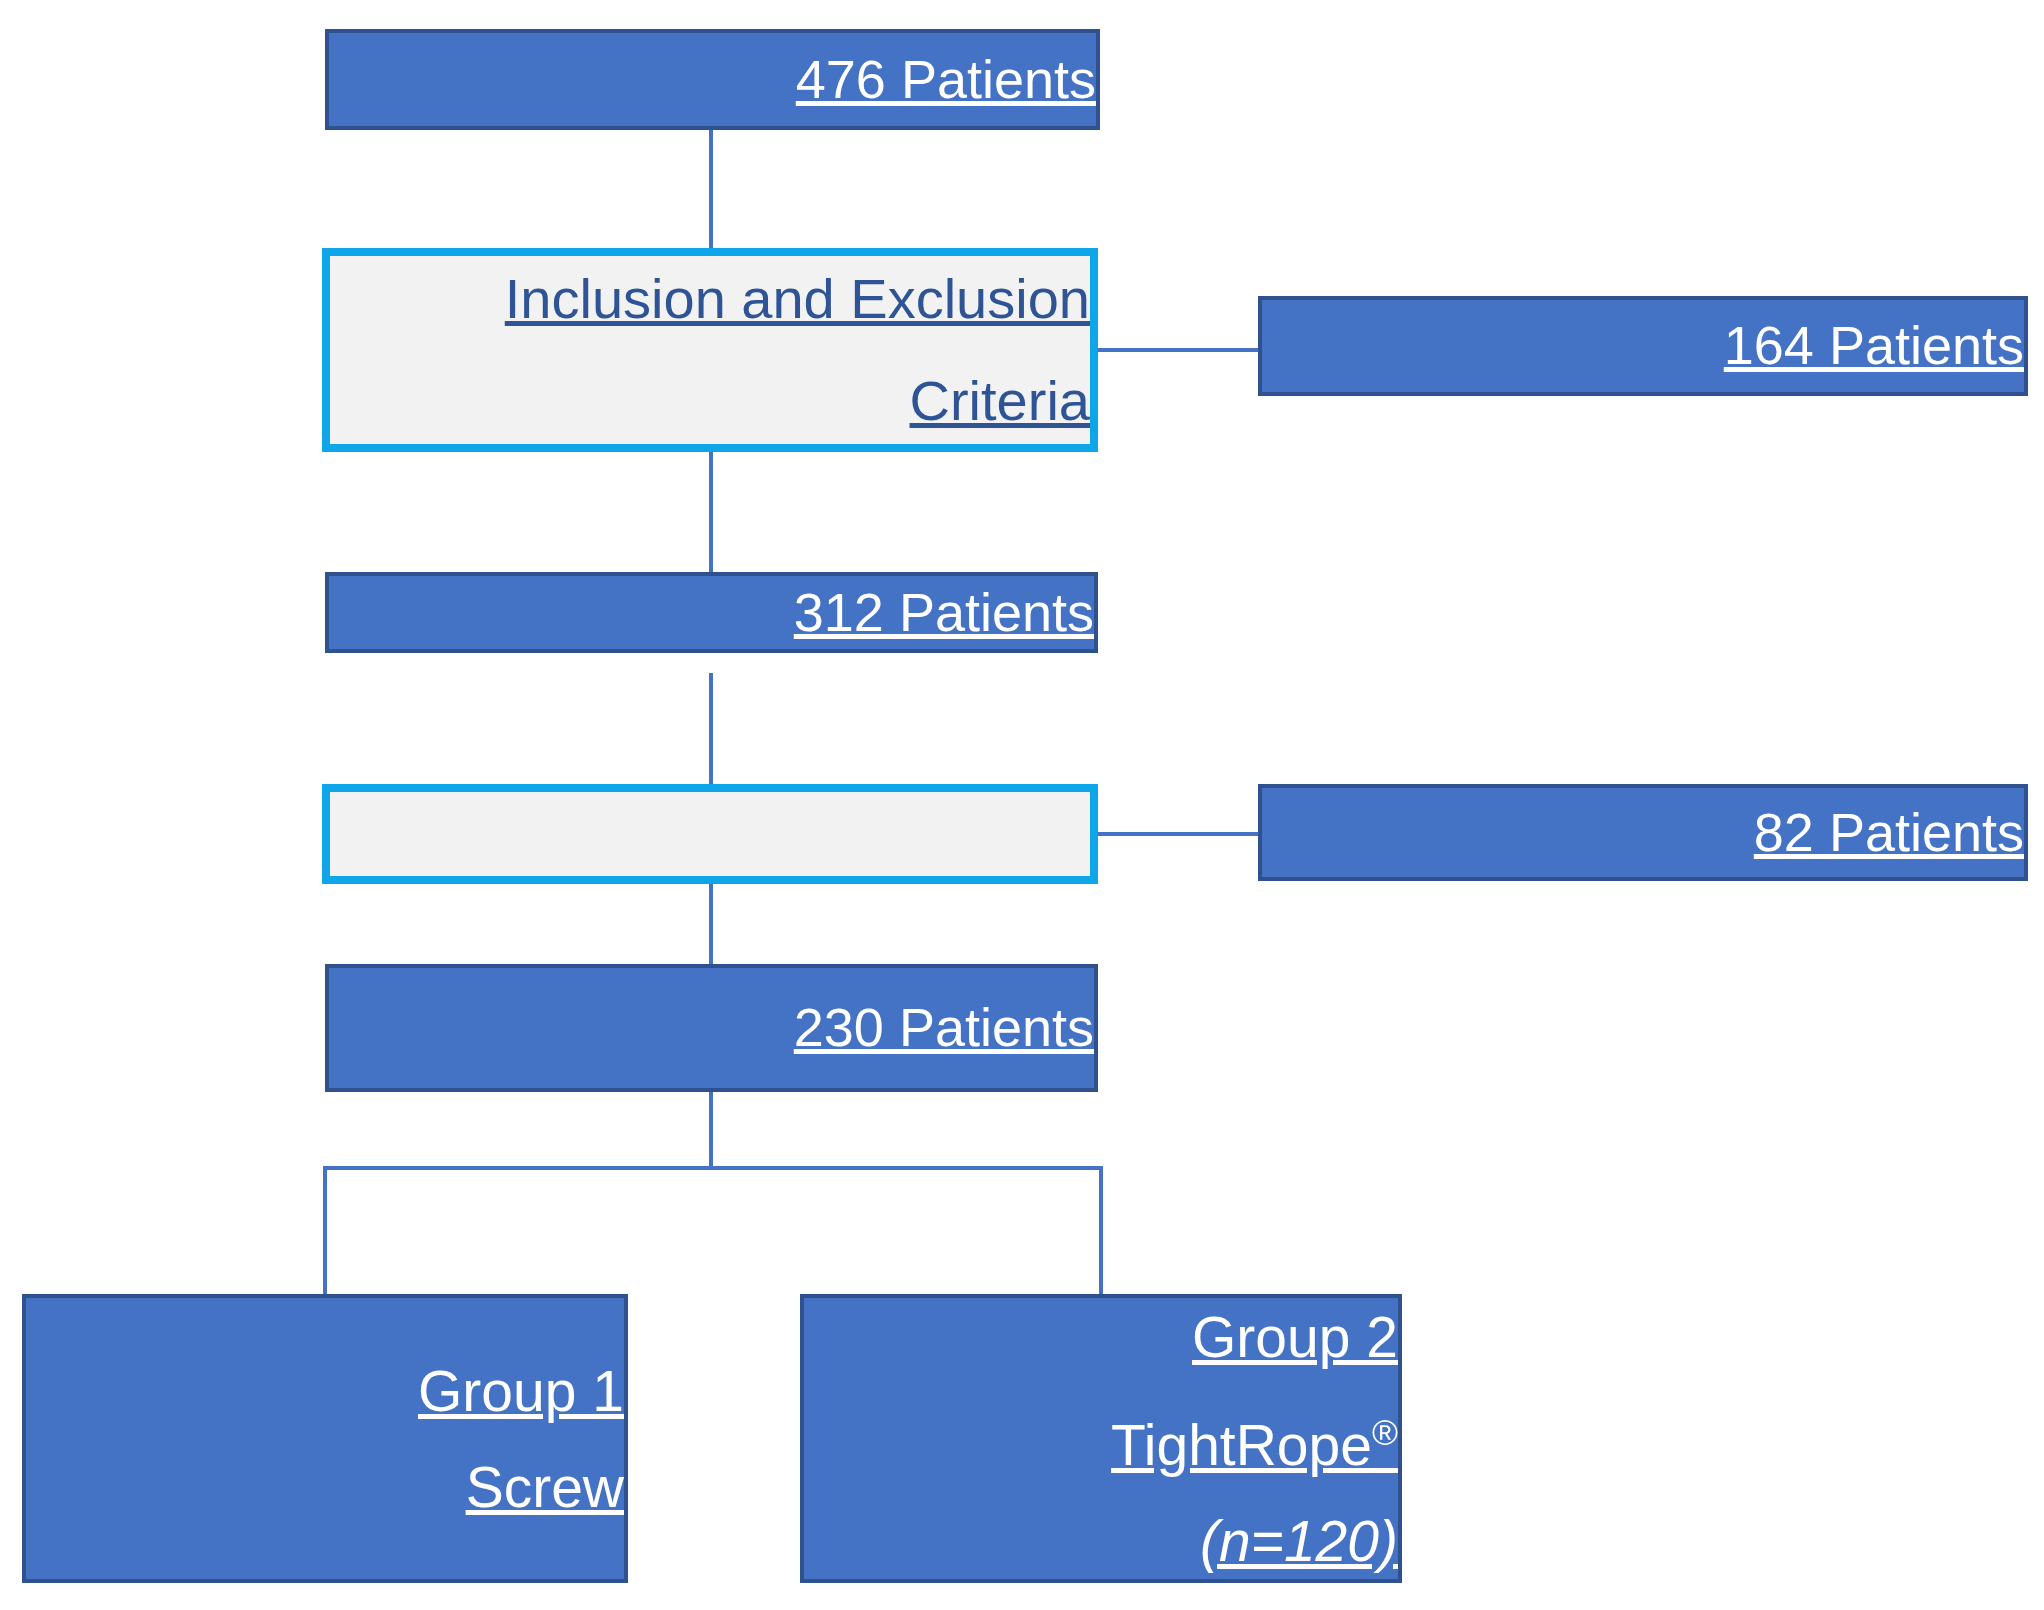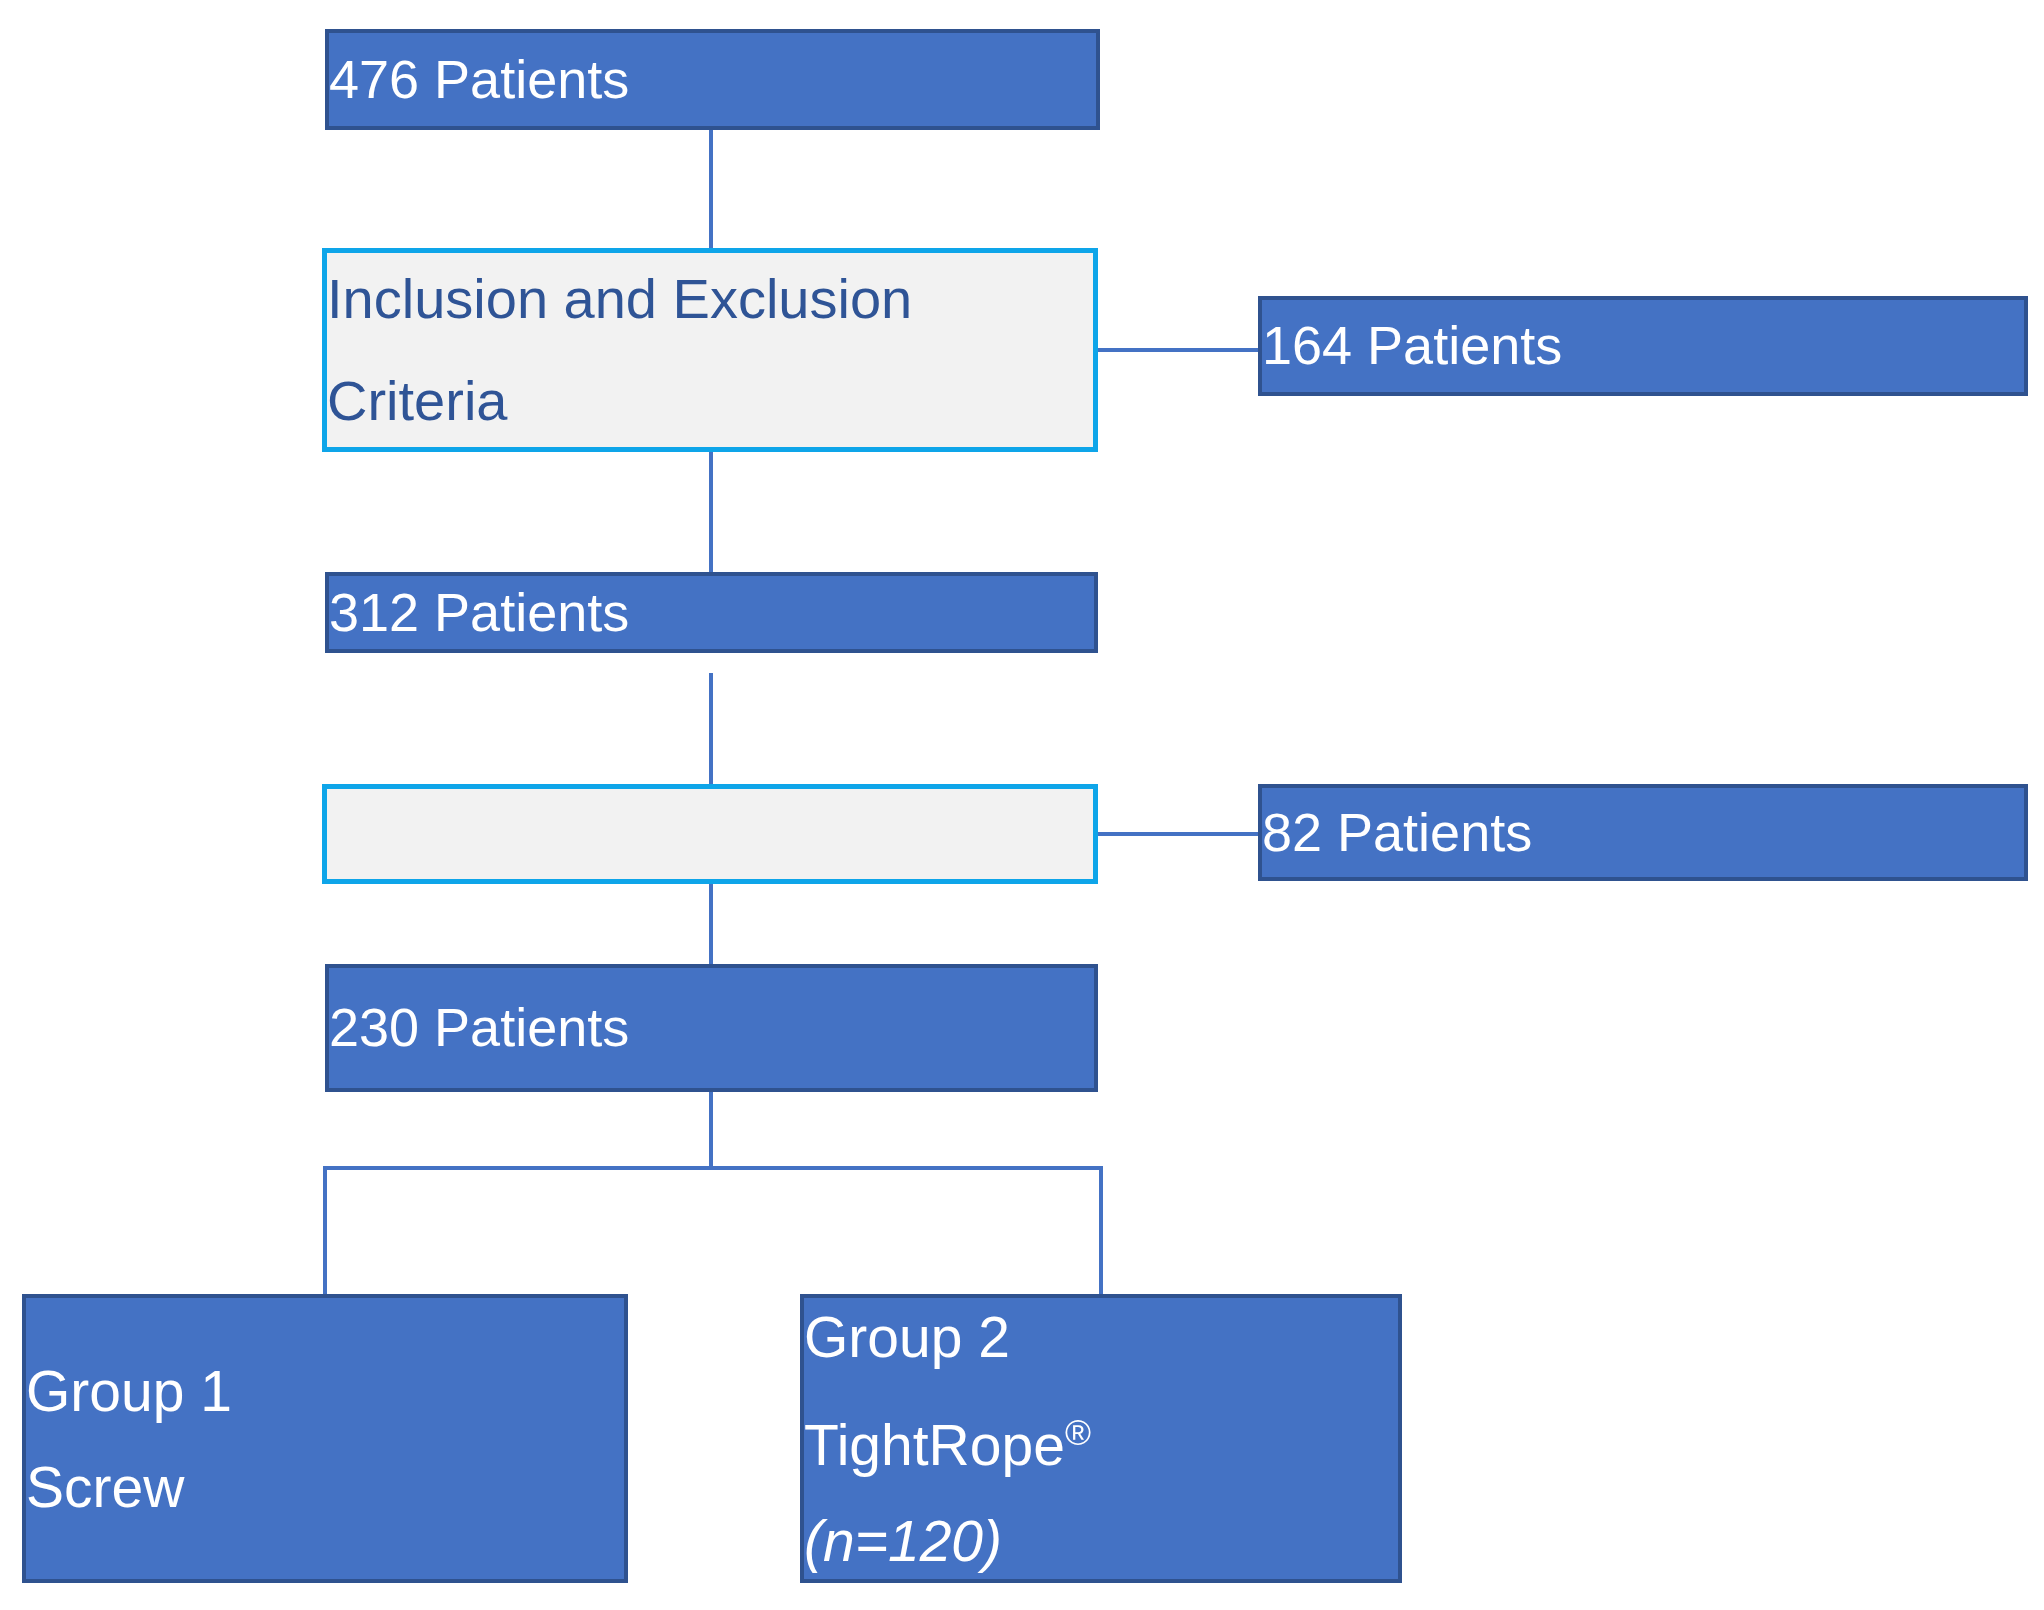--- a/index.html
+++ b/index.html
@@ -8,32 +8,33 @@
     width:2044px;height:1610px;
     background:#ffffff;
     font-family:"Liberation Sans", sans-serif;
     overflow:hidden;
   }
   .node{
     position:absolute;
     box-sizing:border-box;
     display:flex;
     flex-direction:column;
-    align-items:flex-start;
+    align-items:flex-end;
     justify-content:center;
     text-align:center;
+    text-decoration:underline;
   }
   .node.blue{
     background:#4472C4;
     border:4px solid #2F528F;
     color:#ffffff;
   }
   .node.gray{
     background:#F2F2F2;
-    border:5px solid #0ea5e9;
+    border:8px solid #0ea5e9;
     color:#2F5496;
   }
   .lbl{font-size:54px;line-height:1.1;}
   .gray .lbl{font-size:56px;line-height:102px;}
   .grp .lbl{font-size:57px;line-height:96px;}
   .it{font-style:italic;}
   sup{font-size:0.62em;}
   .conn{position:absolute;background:#4472C4;}
   .conn.v{width:4px;}
   .conn.h{height:4px;}

